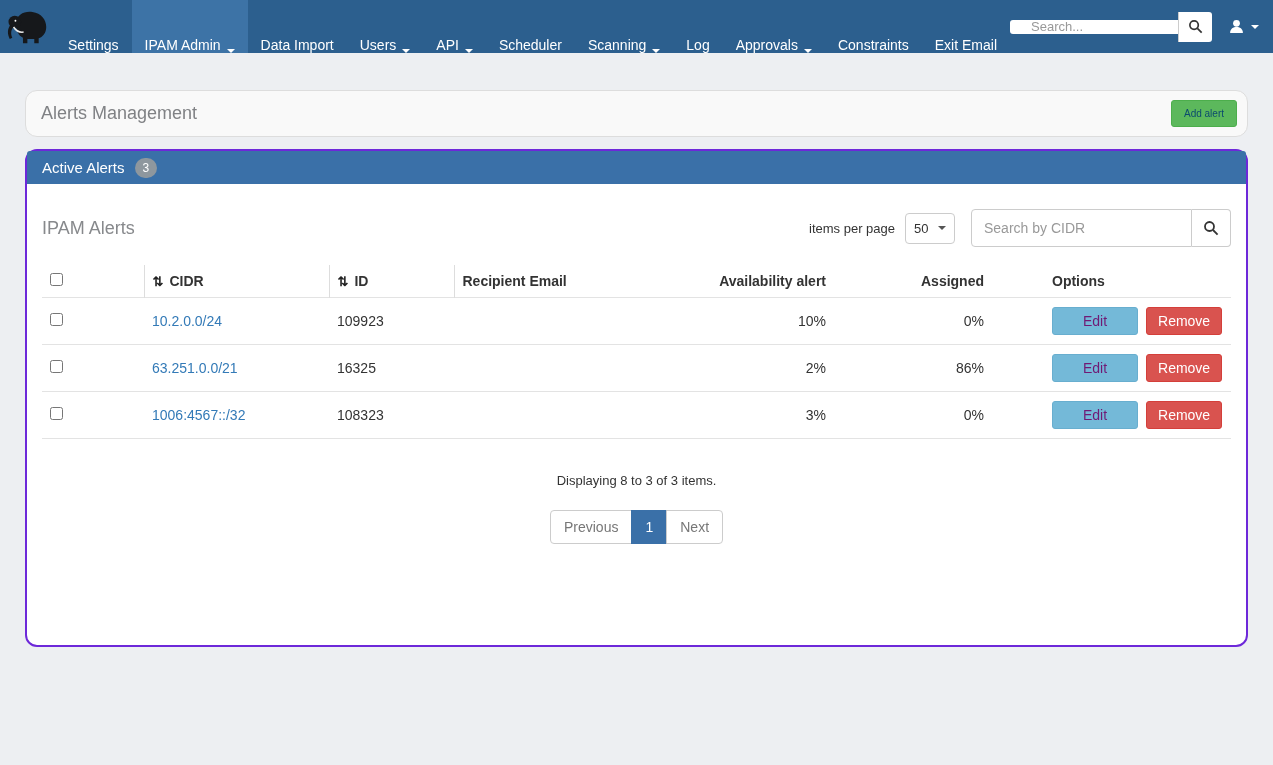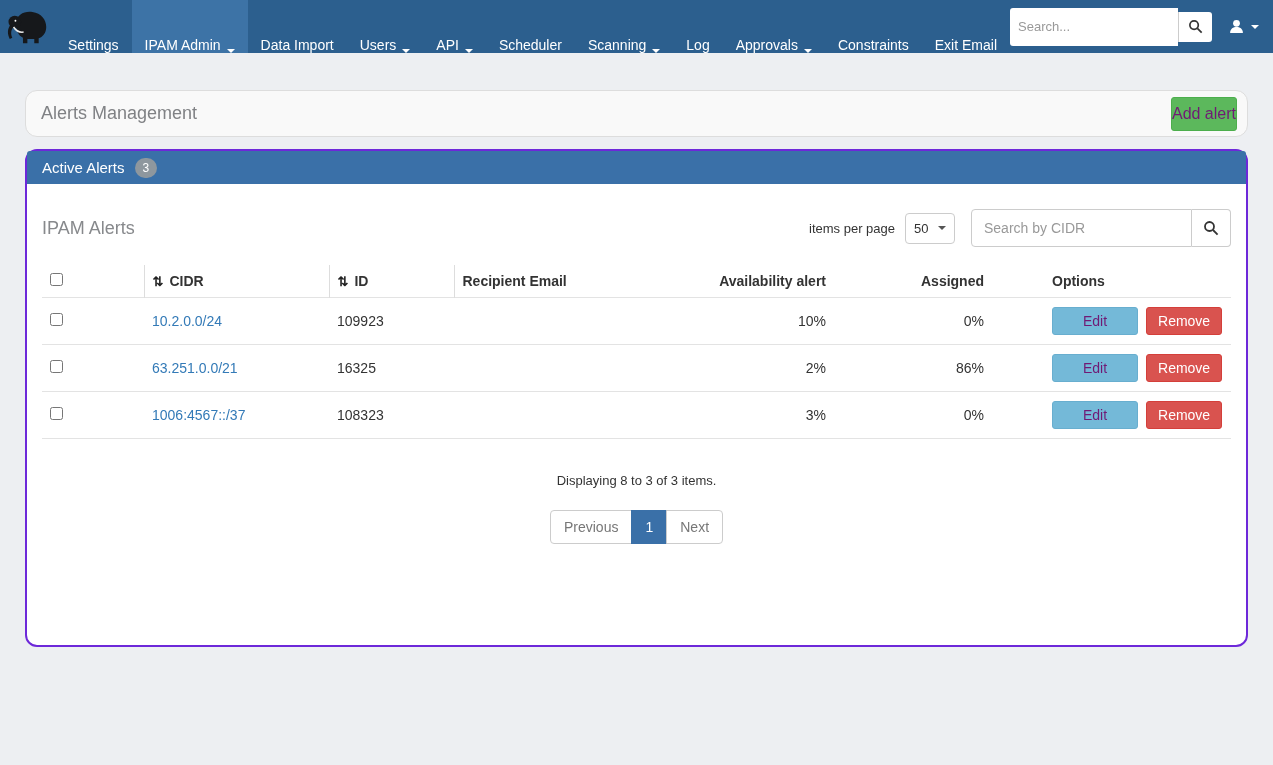--- a/index.html
+++ b/index.html
@@ -24,42 +24,42 @@
     font-size:14px; text-decoration:none; cursor:pointer; white-space:nowrap;
   }
   .nav-item.active { background:#3d73a6; }
   .caret {
     display:inline-block; width:0; height:0; margin-left:6px;
     border-left:4px solid transparent; border-right:4px solid transparent;
     border-top:4px solid currentColor;
   }
   .nav-right { margin-left:auto; display:flex; align-items:center; padding-right:14px; }
   .nav-search-input {
-    width:168px; height:38px; border:none; border-radius:3px 0 0 3px;
-    padding:0 8px; font-size:13px; outline:none;
+    width:168px; height:14px; border:none; border-radius:3px 0 0 3px;
+    padding:0 21px; font-size:13px; outline:none;
     font-family:"Liberation Sans", sans-serif;
   }
   .nav-search-input::placeholder { color:#999; }
   .nav-search-btn {
     width:34px; height:30px; background:#fff; border:none; border-left:1px solid #ccc;
     border-radius:0 3px 3px 0; cursor:pointer; display:flex; align-items:center; justify-content:center;
   }
   .user-menu { display:flex; align-items:center; color:#fff; margin-left:16px; cursor:pointer; }
 
   
   .container { margin:0 25px; }
 
   .page-header {
     margin-top:37px; height:47px; background:#f9f9f9; border:1px solid #ddd;
     border-radius:12px; display:flex; align-items:center; padding:0 10px 0 15px;
   }
   .page-title { font-size:18px; color:#808285; }
   .btn-success {
-    margin-left:auto; background:#5cb85c; border:1px solid #4cae4c; color:#701a75;
-    font-size:16px; padding:7px 0; border-radius:3px; cursor:pointer;
+    margin-left:auto; background:#5cb85c; border:1px solid #4cae4c; color:#0c4a6e;
+    font-size:10px; padding:7px 12px; border-radius:3px; cursor:pointer;
     font-family:"Liberation Sans", sans-serif;
   }
 
   
   .panel {
     margin-top:12px; border:2px solid #6d28d9; border-radius:12px; background:#fff;
   }
   .panel-heading {
     background:#3a70a8; color:#fff; font-size:15px; padding:6px 15px;
     border-radius:3px 3px 0 0; display:flex; align-items:center; height:33px;
@@ -269,21 +269,21 @@
             <td class="col-email"></td>
             <td class="col-avail">2%</td>
             <td class="col-assigned">86%</td>
             <td class="col-options">
               <button class="btn-edit">Edit</button>
               <button class="btn-remove">Remove</button>
             </td>
           </tr>
           <tr>
             <td class="col-check"><input type="checkbox" style=""></td>
-            <td class="col-cidr"><a class="cidr-link">1006:4567::/37</a></td>
+            <td class="col-cidr"><a class="cidr-link">1006:4567::/32</a></td>
             <td class="col-id">108323</td>
             <td class="col-email"></td>
             <td class="col-avail">3%</td>
             <td class="col-assigned">0%</td>
             <td class="col-options">
               <button class="btn-edit">Edit</button>
               <button class="btn-remove">Remove</button>
             </td>
           </tr>
         </tbody>

